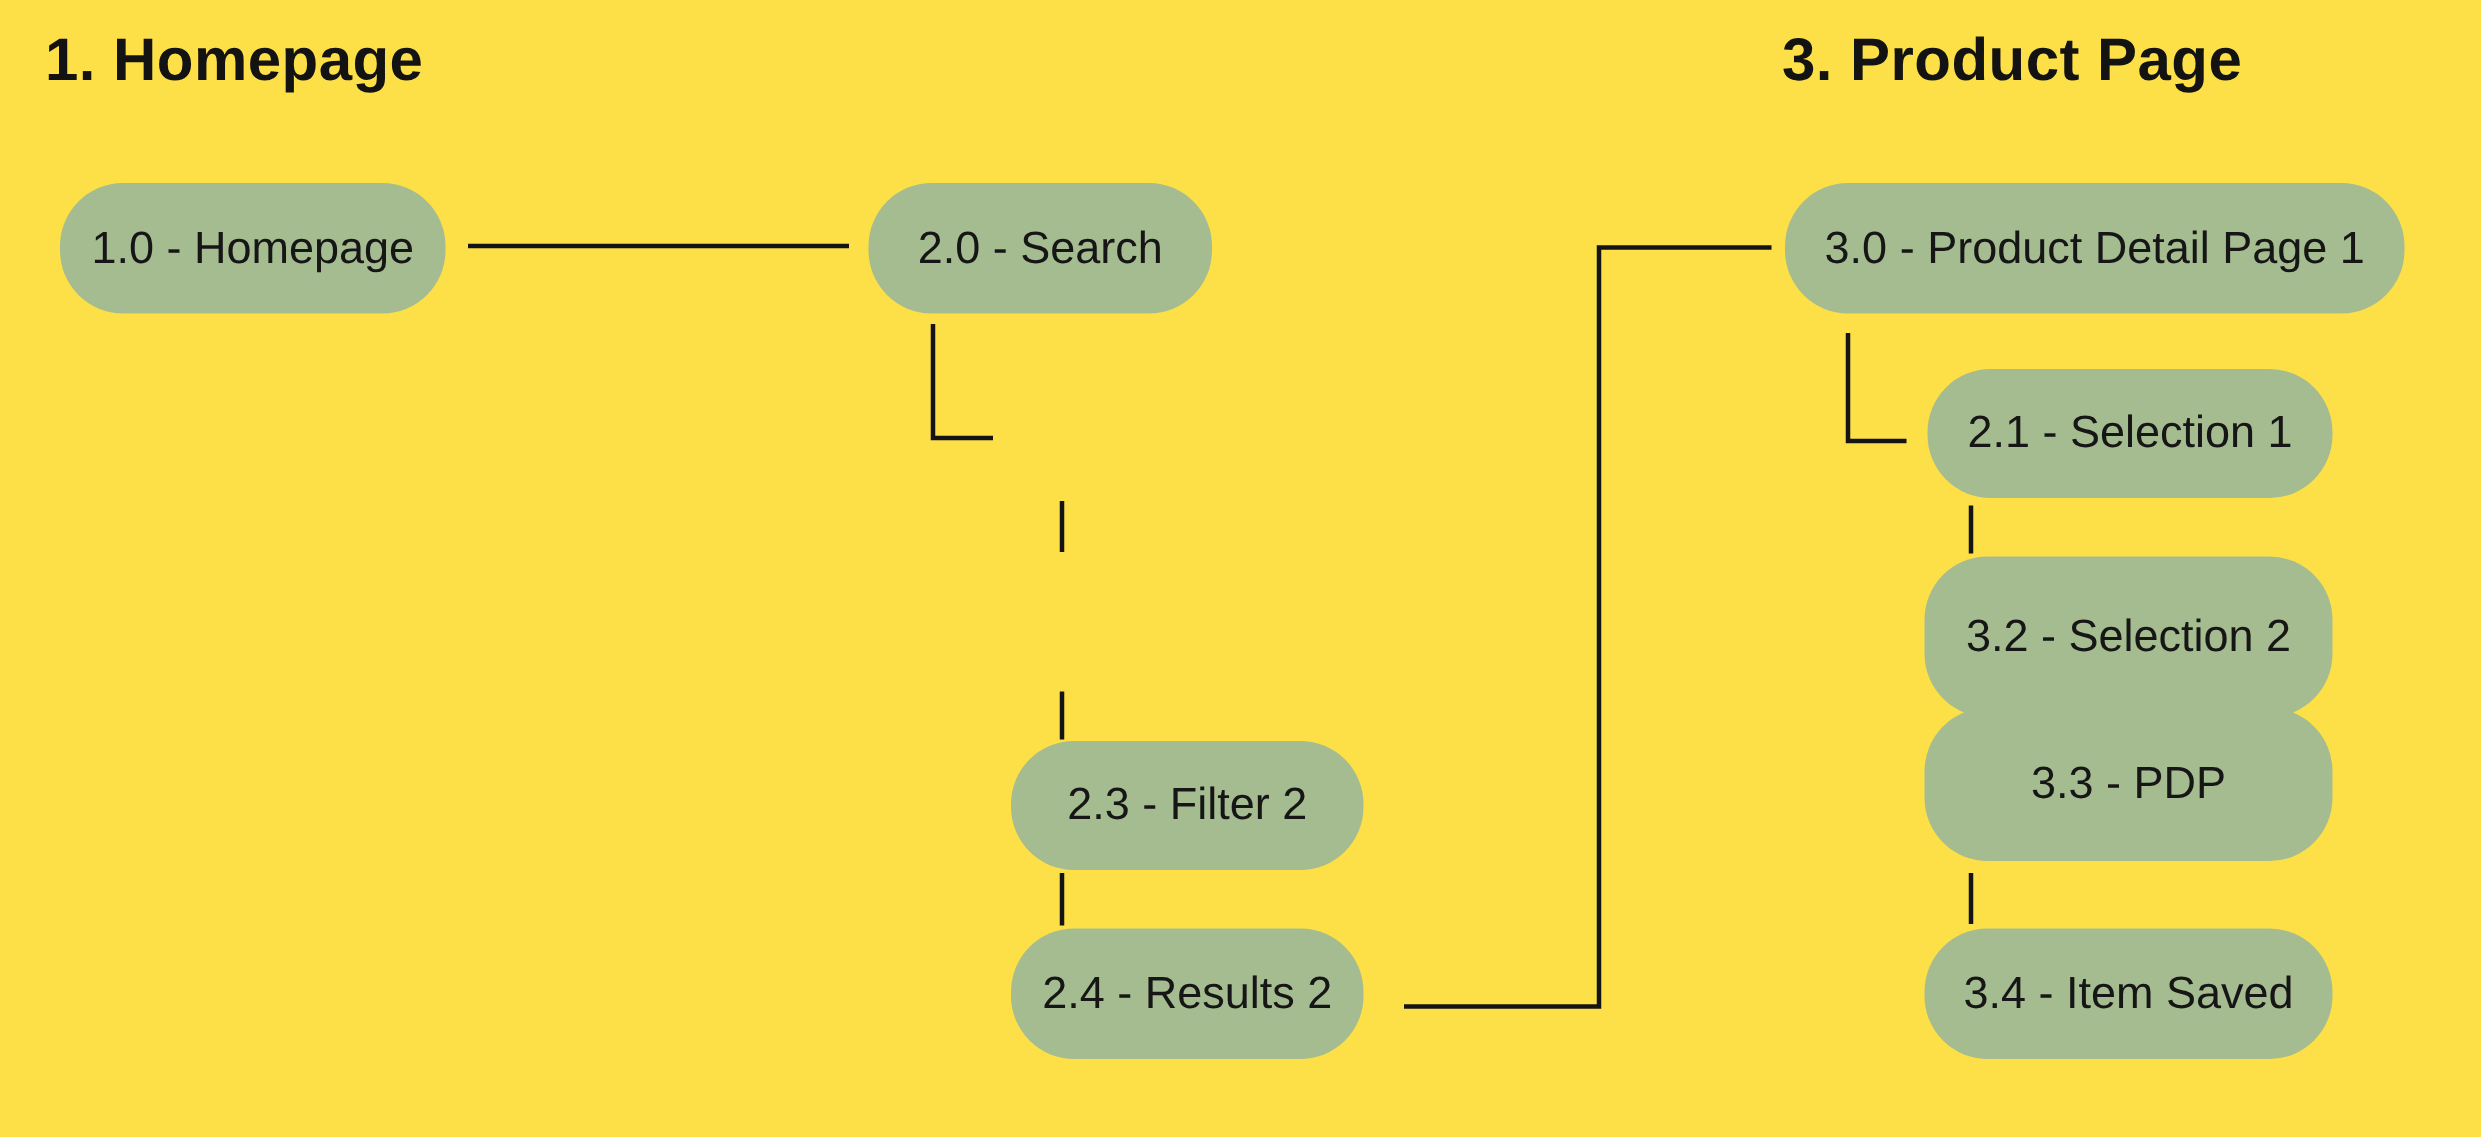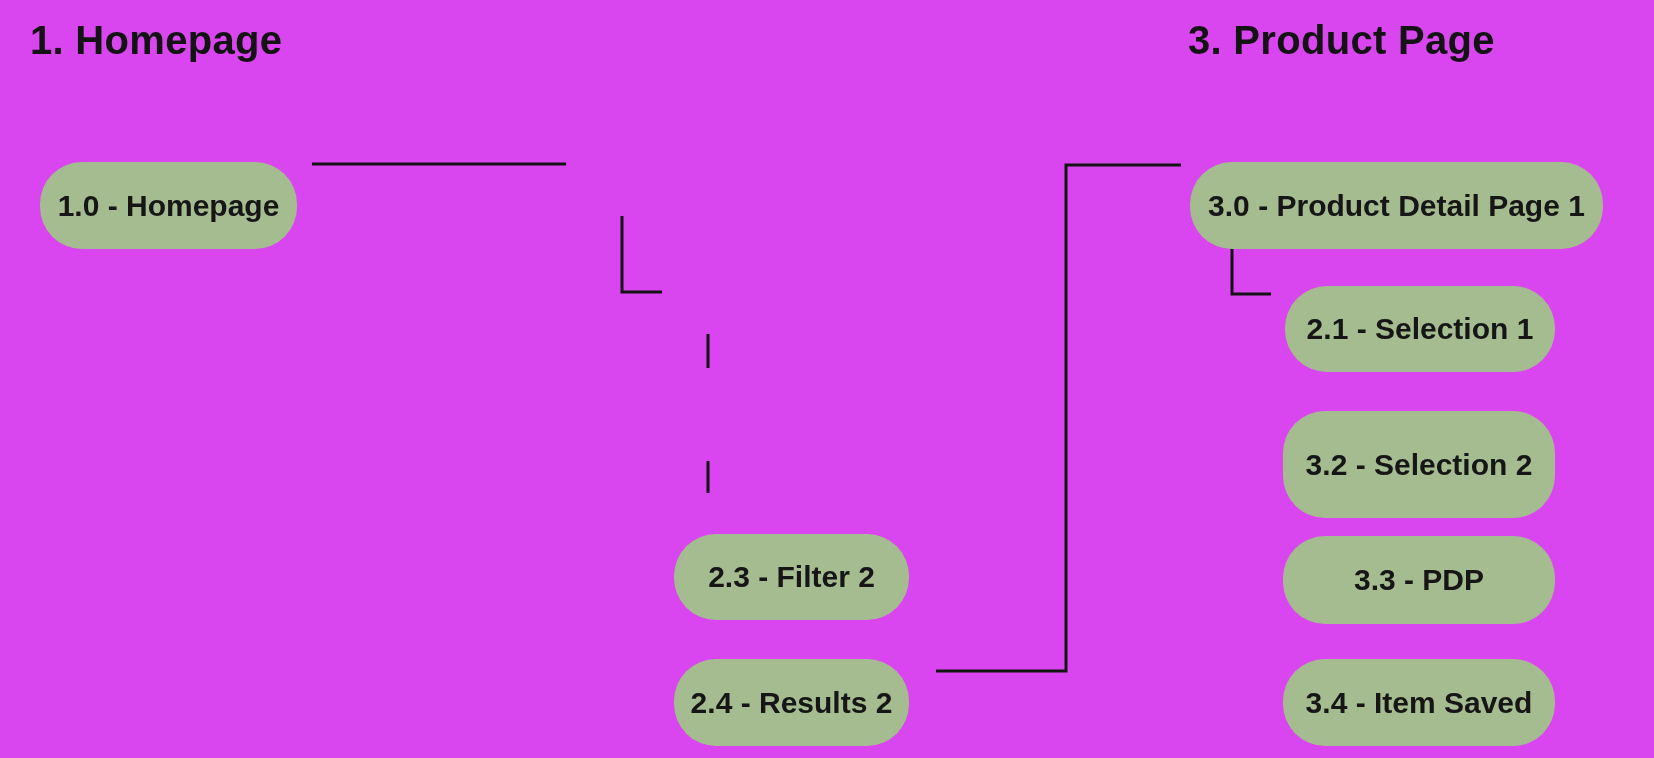--- a/index.html
+++ b/index.html
@@ -5,21 +5,21 @@
   html, body {
     margin: 0;
     padding: 0;
     background: #ffffff;
     font-family: "Liberation Sans", sans-serif;
   }
   .canvas {
     position: relative;
     width: 1654px;
     height: 758px;
-    background: #d946ef;
+    background: #fde047;
     overflow: hidden;
   }
   .edges {
     position: absolute;
     left: 0;
     top: 0;
     width: 1654px;
     height: 758px;
     pointer-events: none;
   }
@@ -39,25 +39,24 @@
     white-space: nowrap;
   }
   .node {
     position: absolute;
     background: #a5bc90;
     border-radius: 42px;
     display: flex;
     align-items: center;
     justify-content: center;
     font-size: 30px;
-    font-weight: 700;
+    font-weight: 400;
     color: #161616;
     white-space: nowrap;
     text-align: center;
-    margin-top: 40px;
   }
 </style>
 </head>
 <body>
 
 <div class="canvas">
 
   <svg class="edges" viewBox="0 0 1654 758" aria-hidden="true">
     <path d="M312 164 L566 164"></path>
     <path d="M622 216 L622 292 L662 292"></path>
@@ -69,22 +68,23 @@
     <path d="M1314 337 L1314 369"></path>
     <path d="M1314 461 L1314 492"></path>
     <path d="M1314 582 L1314 616"></path>
   </svg>
 
   <h2 class="col-heading" style="left:30px;">1. Homepage</h2>
   <h2 class="col-heading" style="left:1188px;">3. Product Page</h2>
 
   <div class="node" style="left:40px;top:122px;width:257px;height:87px;">1.0 - Homepage</div>
 
+  <div class="node" style="left:579px;top:122px;width:229px;height:87px;">2.0 - Search</div>
   <div class="node" style="left:674px;top:494px;width:235px;height:86px;">2.3 - Filter 2</div>
   <div class="node" style="left:674px;top:619px;width:235px;height:87px;">2.4 - Results 2</div>
 
   <div class="node" style="left:1190px;top:122px;width:413px;height:87px;">3.0 - Product Detail Page 1</div>
   <div class="node" style="left:1285px;top:246px;width:270px;height:86px;">2.1 - Selection 1</div>
   <div class="node" style="left:1283px;top:371px;width:272px;height:107px;">3.2 - Selection 2</div>
-  <div class="node" style="left:1283px;top:496px;width:272px;height:88px;">3.3 - PDP</div>
+  <div class="node" style="left:1283px;top:472px;width:272px;height:102px;">3.3 - PDP</div>
   <div class="node" style="left:1283px;top:619px;width:272px;height:87px;">3.4 - Item Saved</div>
 
 </div>
 
 </body></html>

